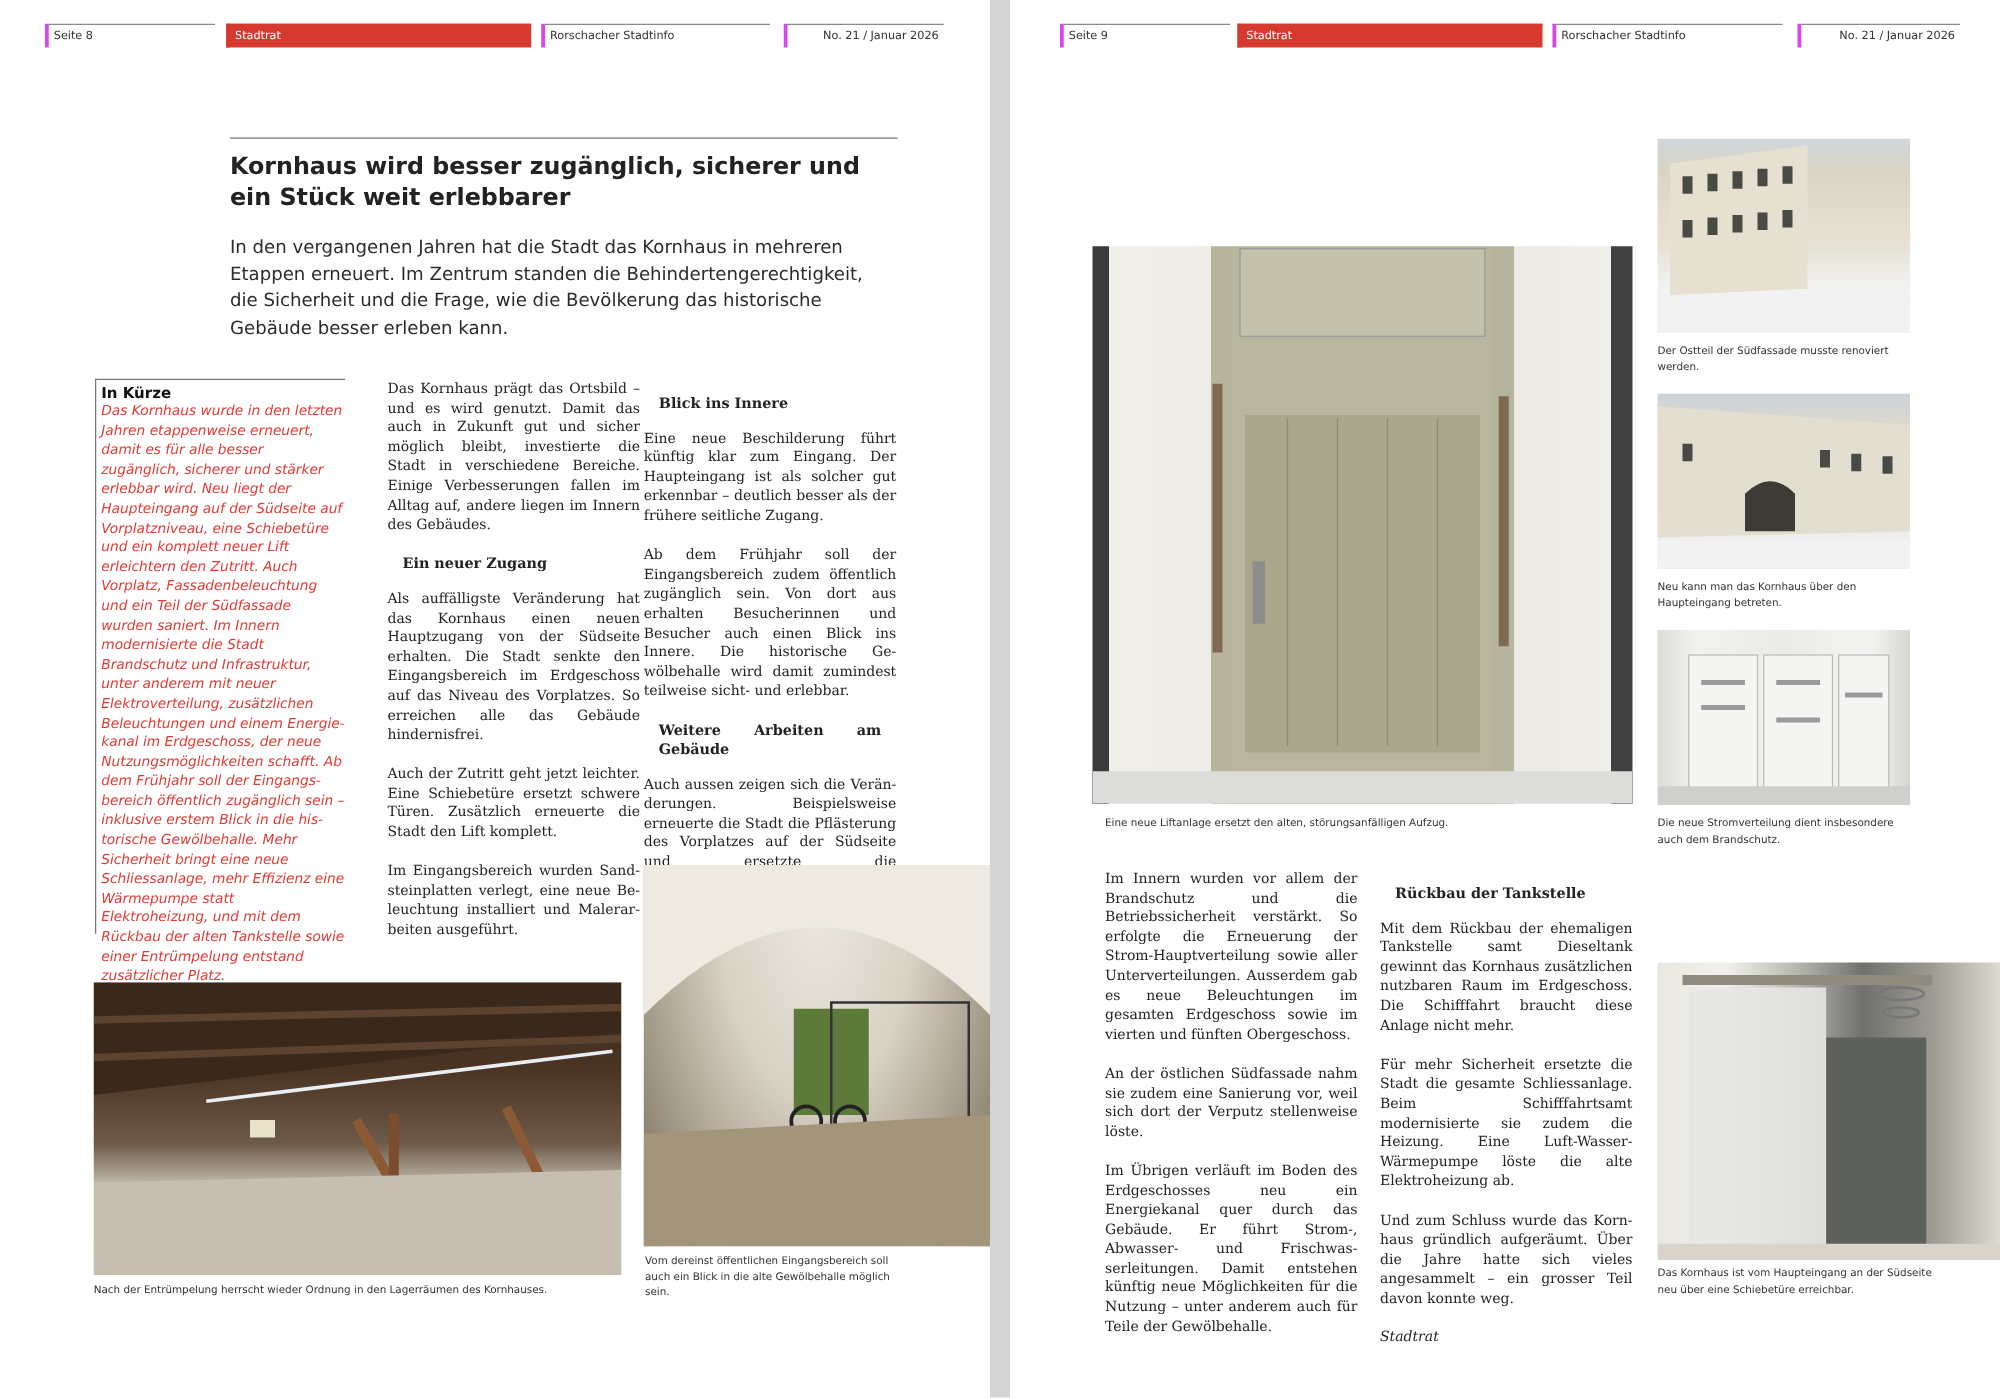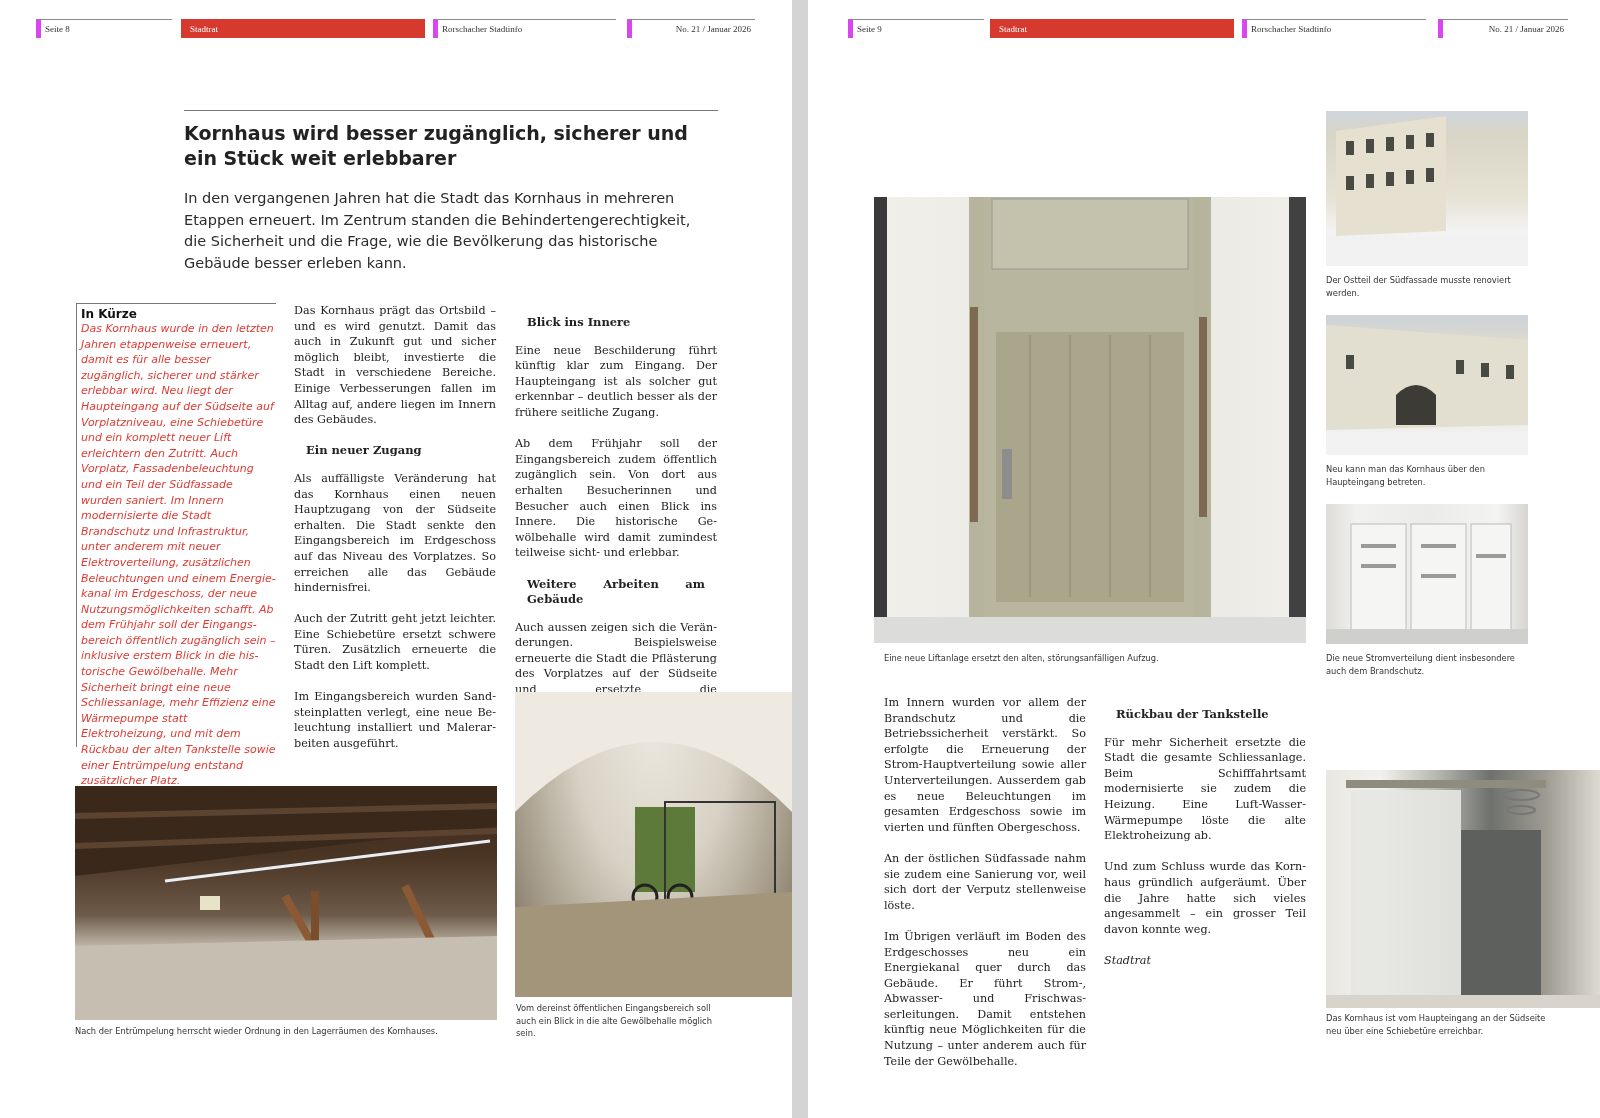--- a/index.html
+++ b/index.html
@@ -2,21 +2,21 @@
 <html><head>
 <meta charset="utf-8">
 <style>
   html, body { margin: 0; padding: 0; }
   body { width: 1600px; height: 1118px; background: #ffffff; position: relative; overflow: hidden; font-family: "DejaVu Sans", sans-serif; color: #222; }
   .page { position: absolute; top: 0; height: 1118px; background: #fff; }
   #page-left { left: 0; width: 792px; }
   #page-right { left: 808px; width: 792px; }
   .gutter { position: absolute; left: 792px; top: 0; width: 16px; height: 1118px; background: #d4d4d4; }
 
-  .hdr { position: absolute; top: 19px; height: 19px; box-sizing: border-box; border-top: 1px solid #8a8a8a; border-left: 5px solid #d946ef; font-size: 9px; line-height: 19px; padding-left: 4px; color: #333; white-space: nowrap; font-family: Liberation Serif, serif; }
+  .hdr { position: absolute; top: 19px; height: 19px; box-sizing: border-box; border-top: 1px solid #8a8a8a; border-left: 3px solid #d946ef; font-size: 9px; line-height: 19px; padding-left: 4px; color: #333; white-space: nowrap; }
   .hdr.red { background: #d63a2f; color: #fff; border-color: #d63a2f; }
   .hdr.right { text-align: right; padding-right: 4px; }
 
   .rule { position: absolute; height: 1px; background: #777; }
   .title { position: absolute; font-family: "DejaVu Sans", sans-serif; font-weight: bold; font-size: 19px; line-height: 25px; color: #222; margin: 0; }
   .lead { position: absolute; font-size: 14.5px; line-height: 21.5px; color: #2b2b2b; margin: 0; }
 
   .kurz { position: absolute; border-left: 1px solid #777; border-top: 1px solid #777; padding: 3px 0 0 4px; box-sizing: border-box; }
   .kurz h4 { margin: 0; font-size: 12px; line-height: 14px; color: #111; font-weight: bold; }
   .kurz p { margin: 0; font-size: 11px; line-height: 15.6px; color: #e03a33; font-style: italic; }
@@ -50,21 +50,21 @@
 
   <div class="rule" style="left:184px;top:110px;width:534px;"></div>
   <h1 class="title" style="left:184px;top:121px;width:530px;">Kornhaus wird besser zugänglich, sicherer und ein Stück weit erlebbarer</h1>
   <p class="lead" style="left:184px;top:188px;width:510px;">In den vergangenen Jahren hat die Stadt das Kornhaus in mehreren Etappen erneuert. Im Zentrum standen die Behindertengerechtigkeit, die Sicherheit und die Frage, wie die Bevölkerung das historische Gebäude besser erleben kann.</p>
 
   <div class="kurz" style="left:76px;top:303px;width:200px;height:444px;">
     <h4>In Kürze</h4>
     <p>Das Kornhaus wurde in den letzten Jahren etappenweise erneuert, damit es für alle besser zugänglich, sicherer und stärker erlebbar wird. Neu liegt der Haupteingang auf der Südseite auf Vorplatzniveau, eine Schiebetüre und ein komplett neuer Lift erleichtern den Zutritt. Auch Vorplatz, Fassadenbeleuchtung und ein Teil der Südfassade wurden saniert. Im Innern modernisierte die Stadt Brandschutz und Infra­struktur, unter anderem mit neuer Elektroverteilung, zusätzlichen Beleuchtungen und einem Energie­kanal im Erdgeschoss, der neue Nutzungsmöglichkeiten schafft. Ab dem Frühjahr soll der Eingangs­bereich öffentlich zugänglich sein – inklusive erstem Blick in die his­torische Gewölbehalle. Mehr Sicher­heit bringt eine neue Schliessan­lage, mehr Effizienz eine Wärme­pumpe statt Elektroheizung, und mit dem Rückbau der alten Tank­stelle sowie einer Entrümpelung entstand zusätzlicher Platz.</p>
   </div>
 
-  <div class="col" style="left:294px;top:303px;width:202px;">
+  <div class="col" style="left:310px;top:303px;width:202px;">
     <p>Das Kornhaus prägt das Ortsbild – und es wird genutzt. Damit das auch in Zukunft gut und sicher möglich bleibt, investierte die Stadt in ver­schiedene Bereiche. Einige Verbes­serungen fallen im Alltag auf, andere liegen im Innern des Gebäudes.</p>
     <h3>Ein neuer Zugang</h3>
     <p>Als auffälligste Veränderung hat das Kornhaus einen neuen Hauptzugang von der Südseite erhalten. Die Stadt senkte den Eingangsbereich im Erd­geschoss auf das Niveau des Vorplat­zes. So erreichen alle das Gebäude hindernisfrei.</p>
     <p>Auch der Zutritt geht jetzt leichter. Eine Schiebetüre ersetzt schwere Türen. Zusätzlich erneuerte die Stadt den Lift komplett.</p>
     <p class="last">Im Eingangsbereich wurden Sand­steinplatten verlegt, eine neue Be­leuchtung installiert und Malerar­beiten ausgeführt.</p>
   </div>
 
   <div class="col" style="left:515px;top:303px;width:202px;">
     <h3>Blick ins Innere</h3>
     <p>Eine neue Beschilderung führt künf­tig klar zum Eingang. Der Hauptein­gang ist als solcher gut erkennbar – deutlich besser als der frühere seitliche Zugang.</p>
@@ -179,20 +179,21 @@
   <div class="caption" style="left:518px;top:652px;width:200px;">Die neue Stromverteilung dient insbesondere auch dem Brandschutz.</div>
 
   <div class="col" style="left:76px;top:695px;width:202px;">
     <p>Im Innern wurden vor allem der Brandschutz und die Betriebssicher­heit verstärkt. So erfolgte die Erneu­erung der Strom-Hauptverteilung sowie aller Unterverteilungen. Aus­serdem gab es neue Beleuchtungen im gesamten Erdgeschoss sowie im vierten und fünften Obergeschoss.</p>
     <p>An der östlichen Südfassade nahm sie zudem eine Sanierung vor, weil sich dort der Verputz stellenweise löste.</p>
     <p class="last">Im Übrigen verläuft im Boden des Erdgeschosses neu ein Energiekanal quer durch das Gebäude. Er führt Strom-, Abwasser- und Frischwas­serleitungen. Damit entstehen künf­tig neue Möglichkeiten für die Nut­zung – unter anderem auch für Teile der Gewölbehalle.</p>
   </div>
 
   <div class="col" style="left:296px;top:695px;width:202px;">
     <h3>Rückbau der Tankstelle</h3>
+    <p>Mit dem Rückbau der ehemaligen Tankstelle samt Dieseltank gewinnt das Kornhaus zusätzlichen nutzba­ren Raum im Erdgeschoss. Die Schifffahrt braucht diese Anlage nicht mehr.</p>
     <p>Für mehr Sicherheit ersetzte die Stadt die gesamte Schliessanlage. Beim Schifffahrtsamt modernisierte sie zudem die Heizung. Eine Luft-Wasser-Wärmepumpe löste die alte Elektroheizung ab.</p>
     <p>Und zum Schluss wurde das Korn­haus gründlich aufgeräumt. Über die Jahre hatte sich vieles angesammelt – ein grosser Teil davon konnte weg.</p>
     <p class="last sig">Stadtrat</p>
   </div>
 
   <div class="photo glass" style="left:518px;top:770px;width:274px;height:238px;">
     <svg width="274" height="238">
       <rect x="20" y="10" width="200" height="8" fill="#8f8b7f"></rect>
       <rect x="25" y="20" width="110" height="210" fill="#e6e6e2" opacity="0.9"></rect>
       <rect x="135" y="60" width="80" height="170" fill="#5d605c"></rect>

